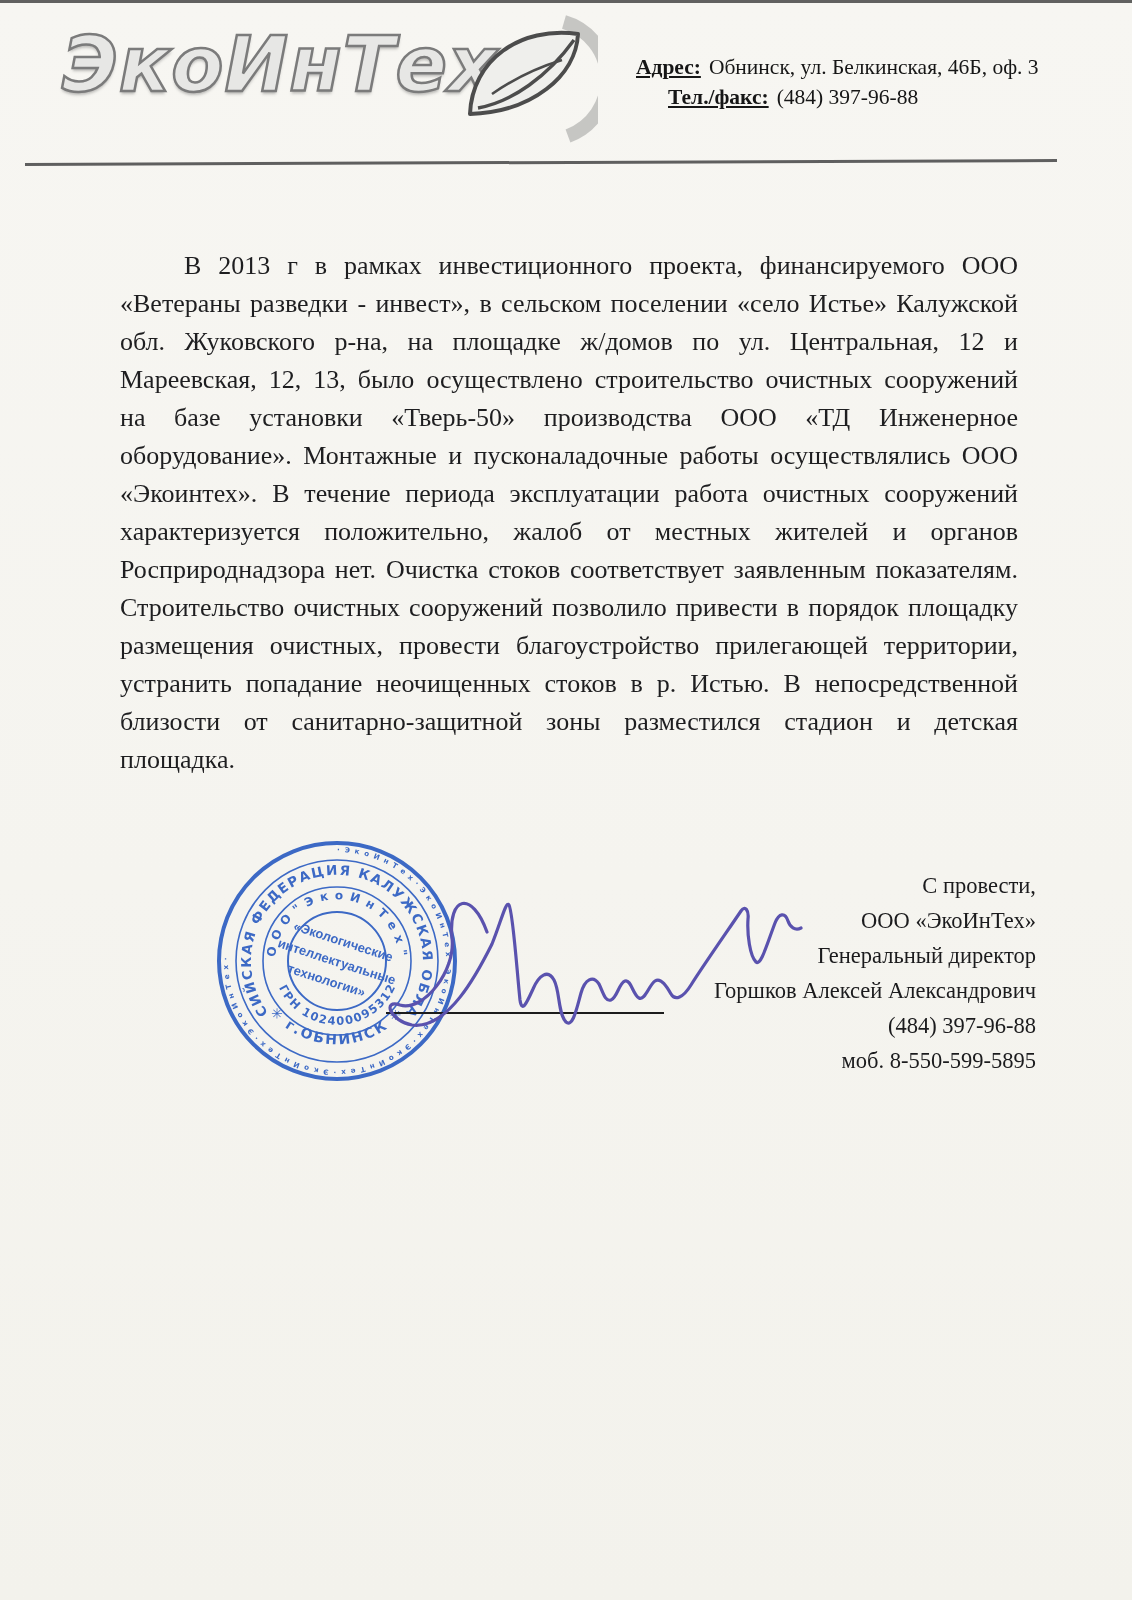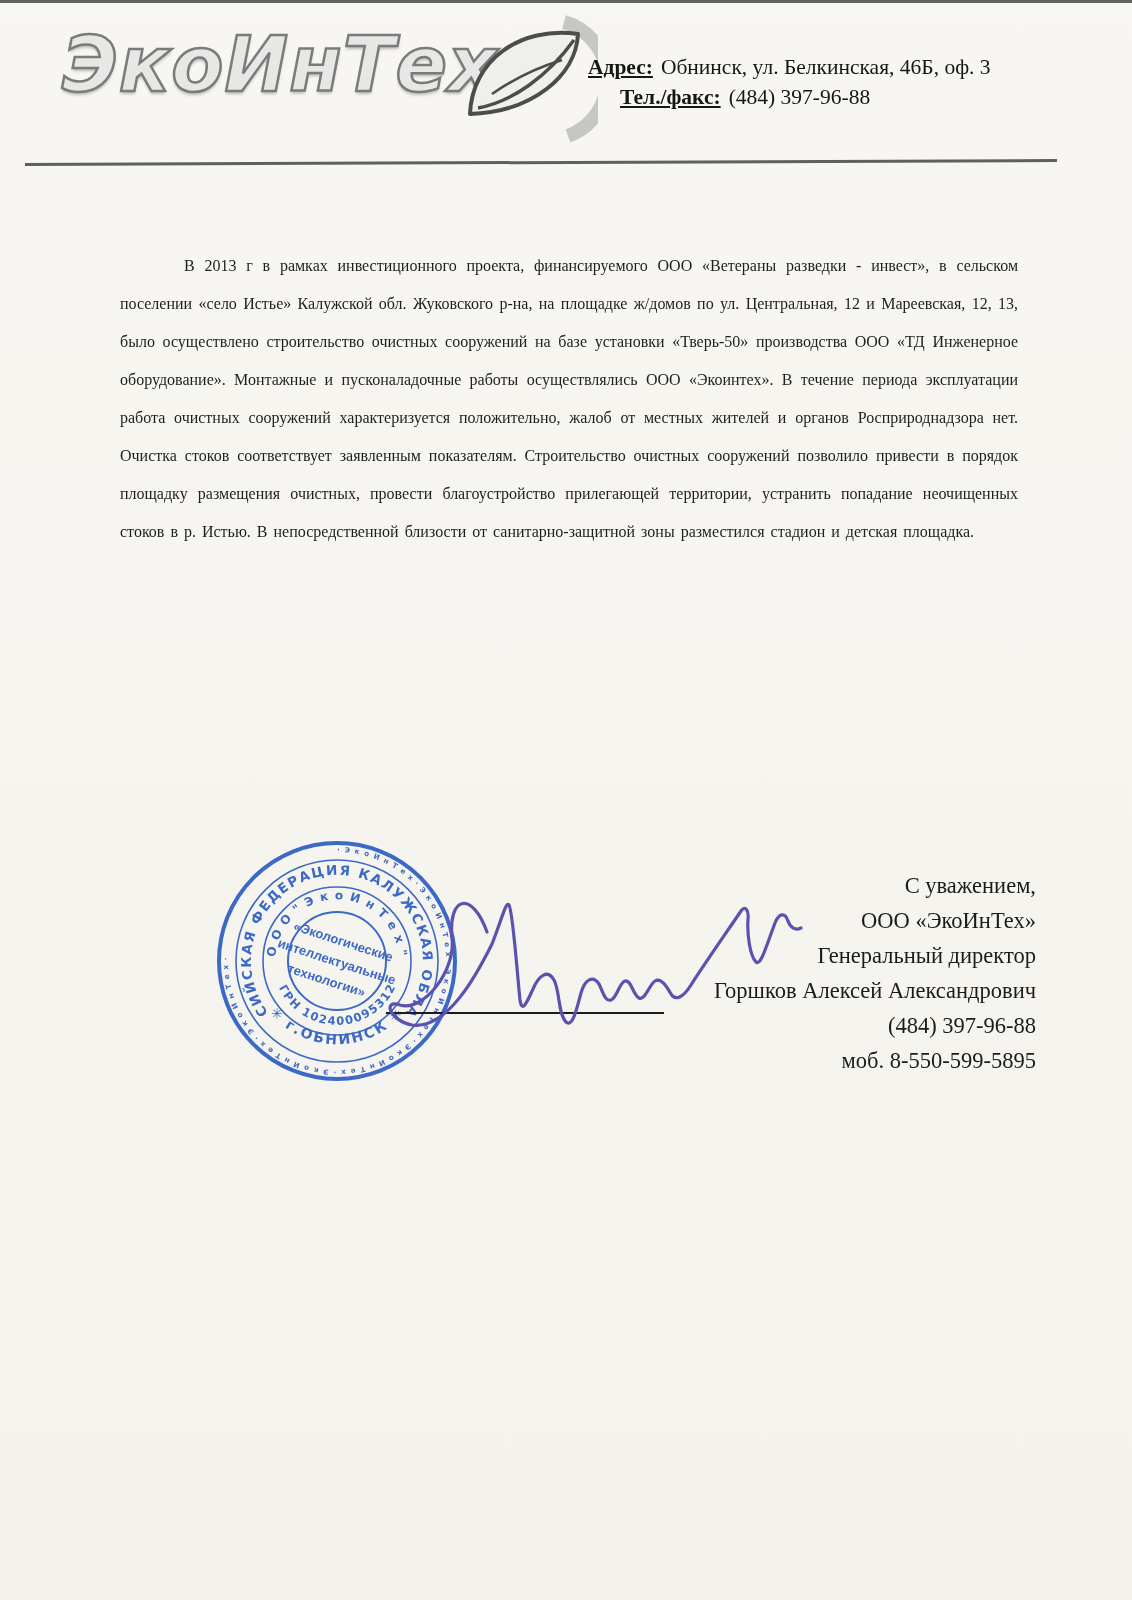--- a/index.html
+++ b/index.html
@@ -25,34 +25,34 @@
     position:absolute;left:4px;top:96px;width:508px;
     font-family:"DejaVu Sans",sans-serif;font-weight:bold;font-size:17.5px;
     letter-spacing:.6px;color:#585858;white-space:nowrap;
   }
   .leaf-svg{position:absolute;left:368px;top:-4px;}
 
   .contacts{
     position:absolute;left:588px;top:52px;width:440px;
     font-size:21.5px;line-height:30px;color:#161616;
   }
-  .contacts .line{white-space:nowrap;}
+  .contacts .line{white-space:nowrap;margin-left:48px;}
   .contacts .l2{padding-left:32px;}
   .contacts .lbl{font-weight:bold;text-decoration:underline;}
   .contacts .val{margin-left:8px;}
 
   .rule{
     position:absolute;left:25px;top:161px;width:1032px;height:3px;
     background:#5f5f5f;transform:rotate(-0.22deg);
   }
 
   
   .body-text{
     position:absolute;left:120px;top:247px;width:898px;
-    font-size:16px;line-height:38px;color:#1e1e20;
+    font-size:26px;line-height:38px;color:#1e1e20;
     text-align:justify;text-indent:64px;margin:0;
     word-spacing:2px;
   }
 
   
   .stamp-svg{position:absolute;left:212px;top:836px;opacity:.92;}
   .stamp-ring{fill:none;stroke:#2d5ec2;}
   .stamp-txt{fill:#2d5ec2;font-family:"DejaVu Sans",sans-serif;font-weight:bold;}
   .stamp-center{font-family:"Liberation Sans",sans-serif;font-weight:bold;fill:#2d5ec2;}
 
@@ -152,21 +152,21 @@
       C 323,149 331,146 339,133
       C 351,114 372,84 389,59
       C 393,53 397,58 396,67
       C 395,83 398,104 404,110
       C 409,114 415,92 423,71
       C 427,61 433,60 436,69
       C 438,75 443,79 449,76"></path>
   </svg>
 
   <div class="signoff">
-    <div>С уважением,</div>
+    <div>С провести,</div>
     <div>ООО «ЭкоИнТех»</div>
     <div>Генеральный директор</div>
     <div>Горшков Алексей Александрович</div>
     <div>(484) 397-96-88</div>
     <div>моб. 8-550-599-5895</div>
   </div>
 
 </div>
 
 </body></html>

